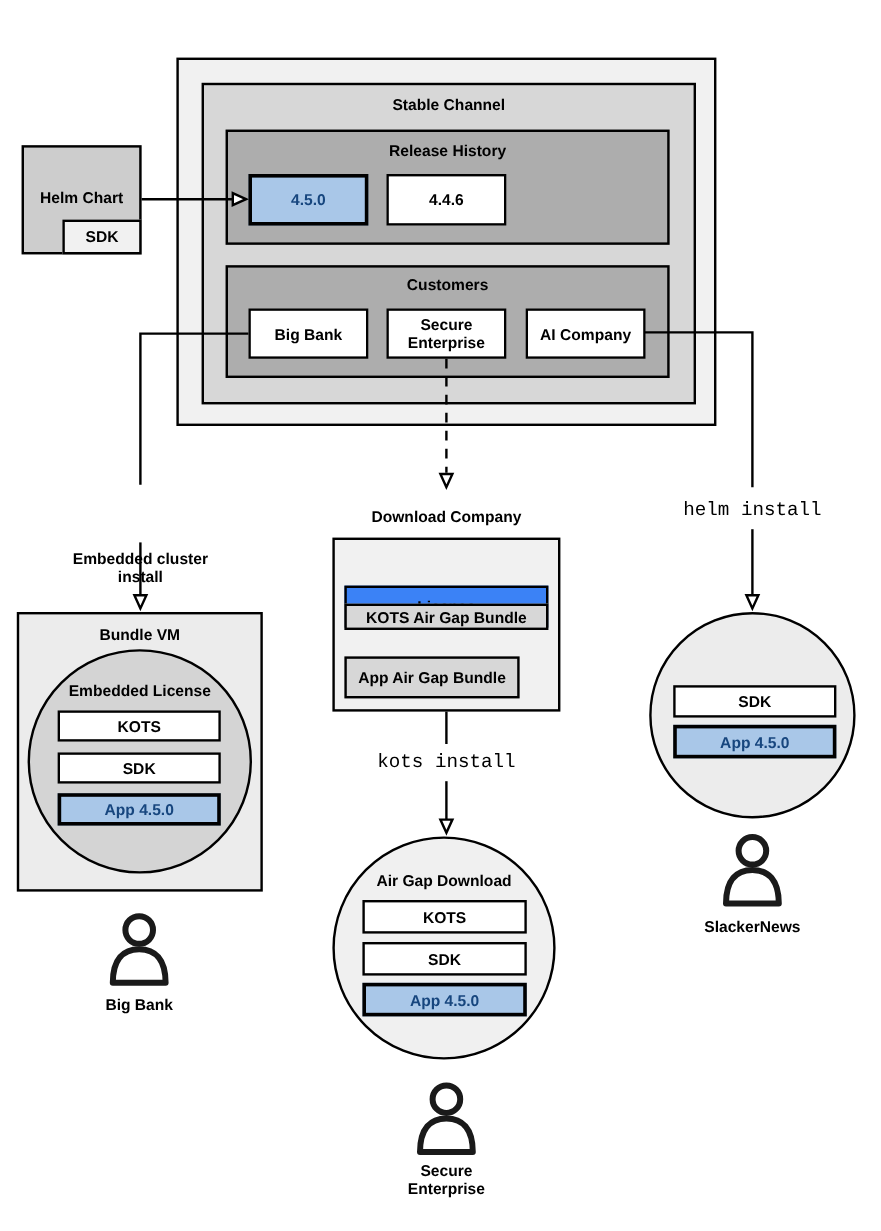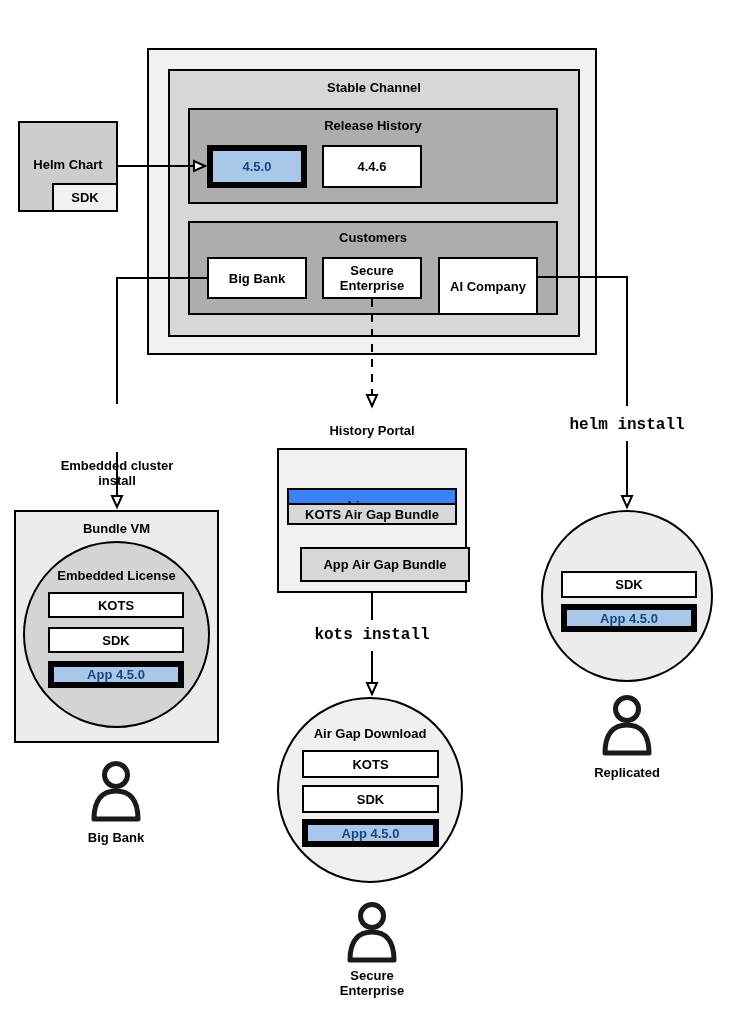--- a/index.html
+++ b/index.html
@@ -7,23 +7,23 @@
     position:relative;width:734px;height:1026px;background:#ffffff;
     font-family:"Liberation Sans", sans-serif;font-weight:bold;color:#000;
     overflow:hidden;
   }
   .abs{position:absolute;box-sizing:border-box;}
   .box{border:2px solid #000;}
   .lbl{text-align:center;font-size:13px;line-height:15px;}
   .title{font-size:14px;}
   .cell{display:flex;align-items:center;justify-content:center;background:#fff;
         border:2px solid #000;font-size:13px;line-height:15px;text-align:center;}
-  .blue{background:#a9c7e8;border:6px solid #000000;color:#17467e;}
+  .blue{background:#a9c7e8;border:3px solid #000000;color:#17467e;}
   .circle{border:2px solid #000;border-radius:50%;}
-  .mono{font-family:"Liberation Mono", monospace;font-size:16px;font-weight:bold;}
+  .mono{font-family:"Liberation Mono", monospace;font-size:16px;font-weight:normal;}
   .gray-outer{background:#f1f1f1;}
   .gray-mid{background:#d7d7d7;}
   .gray-dark{background:#adadad;}
   .gray-helm{background:#cdcdcd;}
   .gray-vm{background:#ececec;}
   .gray-circle{background:#d4d4d4;}
   .gray-lite{background:#f0f0f0;}
   svg.overlay{position:absolute;left:0;top:0;z-index:10;pointer-events:none;}
   .flowlbl{z-index:11;}
 </style>
@@ -40,56 +40,56 @@
 
   <div class="abs box gray-dark" style="left:188px;top:108px;width:370px;height:96px;"></div>
   <div class="abs lbl" style="left:188px;top:118px;width:370px;">Release History</div>
   <div class="abs cell blue" style="left:207px;top:145px;width:100px;height:43px;">4.5.0</div>
   <div class="abs cell" style="left:322px;top:145px;width:100px;height:43px;">4.4.6</div>
 
   <div class="abs box gray-dark" style="left:188px;top:221px;width:370px;height:94px;"></div>
   <div class="abs lbl" style="left:188px;top:230px;width:370px;">Customers</div>
   <div class="abs cell" style="left:207px;top:257px;width:100px;height:42px;">Big Bank</div>
   <div class="abs cell" style="left:322px;top:257px;width:100px;height:42px;padding:0 6px;">Secure Enterprise</div>
-  <div class="abs cell" style="left:438px;top:257px;width:100px;height:58px;">AI Company</div>
+  <div class="abs cell" style="left:438px;top:257px;width:100px;height:42px;">AI Company</div>
 
   <div class="abs box gray-helm" style="left:18px;top:121px;width:100px;height:91px;"></div>
   <div class="abs lbl" style="left:18px;top:157px;width:100px;">Helm Chart</div>
   <div class="abs cell gray-outer" style="left:52px;top:183px;width:66px;height:29px;background:#f1f1f1;">SDK</div>
 
   <div class="abs lbl flowlbl" style="left:47px;top:417px;width:140px;margin-top:41px;">Embedded cluster install</div>
   <div class="abs box gray-vm" style="left:14px;top:510px;width:205px;height:233px;"></div>
   <div class="abs lbl" style="left:14px;top:521px;width:205px;">Bundle VM</div>
   <div class="abs circle gray-circle" style="left:23px;top:541px;width:187px;height:187px;"></div>
   <div class="abs lbl" style="left:23px;top:568px;width:187px;">Embedded License</div>
   <div class="abs cell" style="left:48px;top:592px;width:136px;height:26px;">KOTS</div>
   <div class="abs cell" style="left:48px;top:627px;width:136px;height:26px;">SDK</div>
   <div class="abs cell blue" style="left:48px;top:661px;width:136px;height:27px;">App 4.5.0</div>
   <div class="abs lbl" style="left:46px;top:830px;width:140px;">Big Bank</div>
 
-  <div class="abs lbl flowlbl" style="left:292px;top:423px;width:160px;">History Portal</div>
+  <div class="abs lbl flowlbl" style="left:292px;top:423px;width:160px;">Download Company</div>
   <div class="abs box gray-outer" style="left:277px;top:448px;width:190px;height:145px;"></div>
   <div class="abs cell gray-mid" style="left:287px;top:459px;width:170px;height:35px;background:#3b82f6;margin-top:29px;">License</div>
   <div class="abs cell gray-mid" style="left:287px;top:503px;width:170px;height:22px;background:#d7d7d7;">KOTS Air Gap Bundle</div>
-  <div class="abs cell gray-mid" style="left:300px;top:547px;width:170px;height:35px;background:#d7d7d7;">App Air Gap Bundle</div>
+  <div class="abs cell gray-mid" style="left:287px;top:547px;width:146px;height:35px;background:#d7d7d7;">App Air Gap Bundle</div>
   <div class="abs lbl mono flowlbl" style="left:292px;top:628px;width:160px;">kots install</div>
 
   <div class="abs circle gray-lite" style="left:277px;top:697px;width:186px;height:186px;"></div>
   <div class="abs lbl" style="left:277px;top:726px;width:186px;">Air Gap Download</div>
   <div class="abs cell" style="left:302px;top:750px;width:137px;height:28px;">KOTS</div>
   <div class="abs cell" style="left:302px;top:785px;width:137px;height:28px;">SDK</div>
   <div class="abs cell blue" style="left:302px;top:819px;width:137px;height:28px;">App 4.5.0</div>
   <div class="abs lbl" style="left:327px;top:968px;width:90px;">Secure Enterprise</div>
 
   <div class="abs lbl mono flowlbl" style="left:547px;top:418px;width:160px;">helm install</div>
   <div class="abs circle gray-vm" style="left:541px;top:510px;width:172px;height:172px;"></div>
   <div class="abs lbl" style="left:541px;top:541px;width:172px;margin-top:32px;">GKE</div>
   <div class="abs cell" style="left:561px;top:571px;width:136px;height:27px;">SDK</div>
   <div class="abs cell blue" style="left:561px;top:604px;width:136px;height:28px;">App 4.5.0</div>
-  <div class="abs lbl" style="left:557px;top:765px;width:140px;">Replicated</div>
+  <div class="abs lbl" style="left:557px;top:765px;width:140px;">SlackerNews</div>
 
   <svg class="overlay" width="734" height="1026" viewBox="0 0 734 1026">
     <defs>
       <g id="person" stroke="#1a1a1a" stroke-width="5" fill="#fff">
         <circle cx="0" cy="0" r="11.5"></circle>
         <path d="M -22 44 L 22 44 C 22 24 13 16 0 16 C -13 16 -22 24 -22 44 Z" stroke-linejoin="round"></path>
       </g>
     </defs>
 
     <g stroke="#000" stroke-width="2" fill="#fff">

